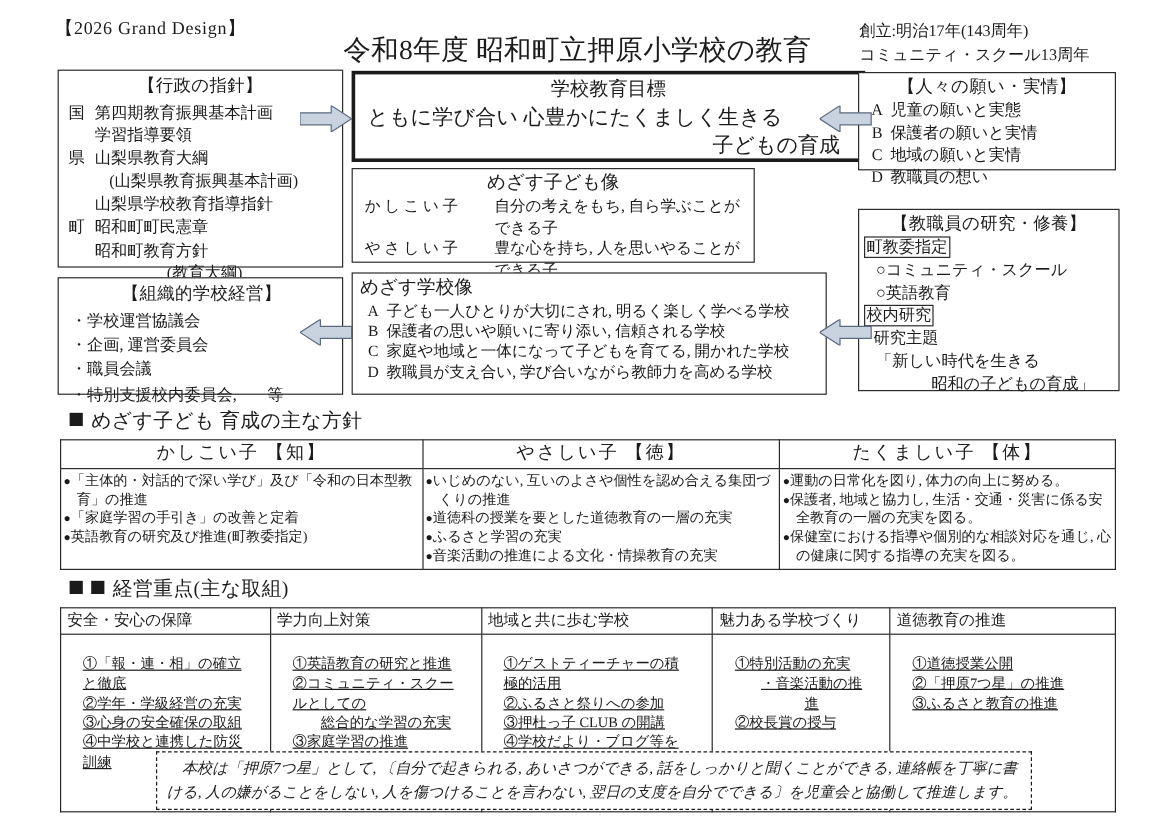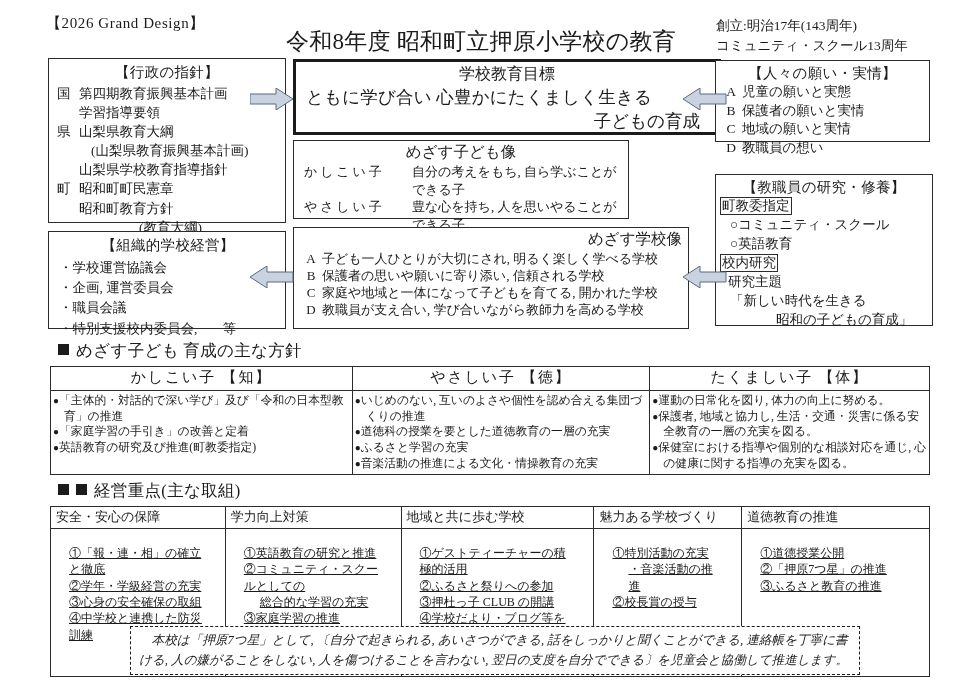--- a/index.html
+++ b/index.html
@@ -70,21 +70,21 @@
   }
   #child-box .c-title { text-align: center; font-size: 15.5px; }
   .cgrid { display: grid; grid-template-columns: 112px 1fr; font-size: 13px; line-height: 1.35; }
   .cgrid .k { letter-spacing: .22em; padding-left: 4px; }
   .cgrid .v { }
 
   #school-box {
     left: 293px; top: 227px; width: 396px; height: 102px;
     padding: 1px 6px 0 6px;
   }
-  #school-box .s-title { text-align: right; font-size: 15.5px; }
+  #school-box .s-title { text-align: left; font-size: 15.5px; }
   .srow { display: flex; font-size: 13px; line-height: 1.32; }
   .srow .mk { width: 22px; text-align: center; flex: none; }
   .srow .tx { flex: 1; }
 
   
   #wishes-box {
     left: 715px; top: 60px; width: 215px; height: 82px;
     font-size: 13.5px; line-height: 1.38; padding: 2px 4px 0 4px;
   }
   #wishes-box .box-title { font-size: 14.5px; }
@@ -134,21 +134,21 @@
   #policy-table col.c2 { width: 298px; }
   #policy-table col.c3 { width: 280px; }
 
   #focus-table { left: 50px; top: 506px; width: 880px; }
   #focus-table th {
     font-weight: normal; font-size: 13px; text-align: left; padding: 1px 4px 2px 5px; height: 21px;
   }
   #focus-table td { font-size: 12px; line-height: 1.36; padding: 2px 3px 3px 4px; height: 92px; }
   #focus-table td ul { margin: 14px; padding: 0; list-style: none; text-decoration: underline; }
   #focus-table td li { padding-left: 0; }
-  #focus-table td li.cont { padding-left: 16px; }
+  #focus-table td li.cont { padding-left: 16px; text-align: center; }
   #focus-table td li.cont2 { padding-left: 70px; }
   #focus-table col.f1 { width: 175px; }
   #focus-table col.f2 { width: 176px; }
   #focus-table col.f3 { width: 193px; }
   #focus-table col.f4 { width: 148px; }
   #focus-table col.f5 { width: 188px; }
 
   
   #footer-box {
     position: absolute; left: 130px; top: 626px; width: 730px; height: 49px;

